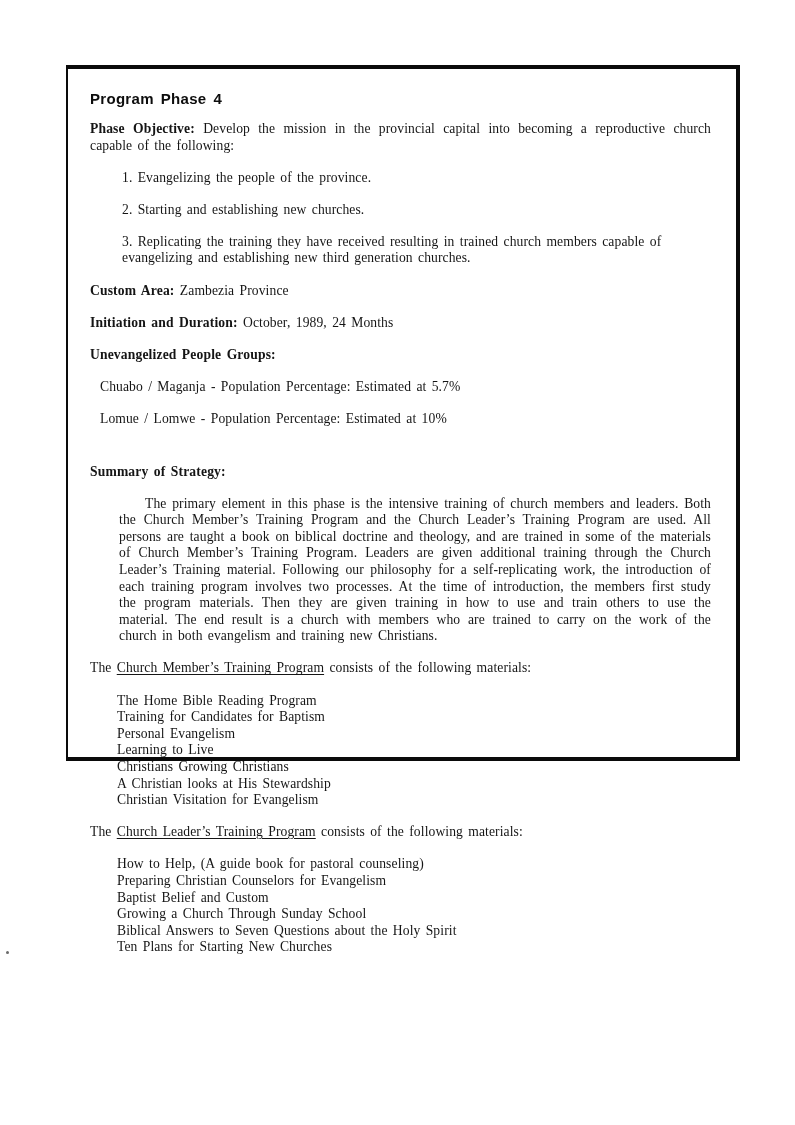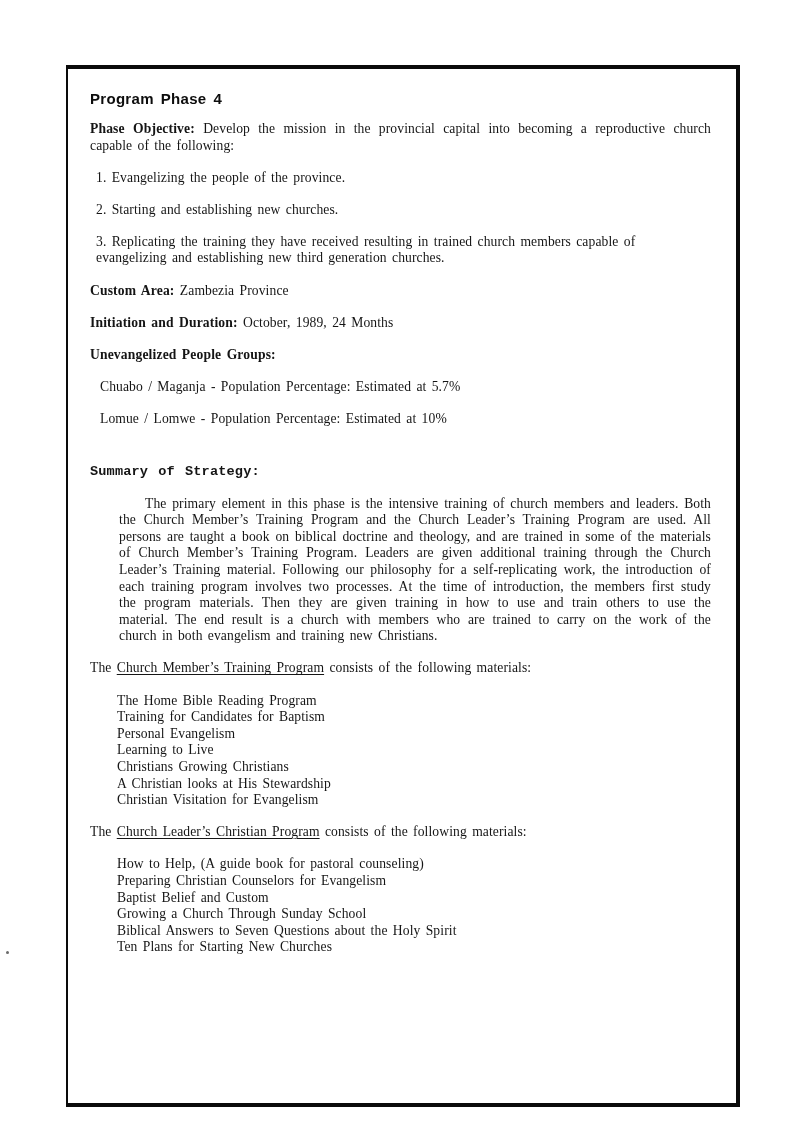--- a/index.html
+++ b/index.html
@@ -11,21 +11,21 @@
     width: 795px;
     height: 1125px;
     position: relative;
     overflow: hidden;
   }
   .sheet {
     position: absolute;
     left: 66px;
     top: 65px;
     width: 674px;
-    height: 1042px;
+    height: 696px;
     box-sizing: border-box;
     border: 3px solid #0a0a0a;
     border-top-width: 4px;
     border-right-width: 4px;
     border-bottom-width: 4px;
     border-left-width: 2px;
     padding: 21px 25px 0 22px;
     background: #ffffff;
   }
   .doc {
@@ -41,23 +41,23 @@
     font-size: 15px;
     font-weight: 700;
     color: #0d0d0d;
     letter-spacing: 0.3px;
     word-spacing: 2.5px;
     margin: 0 0 13px 0;
     line-height: 18px;
   }
   .para { margin: 0 0 15.5px 0; }
   .jtext { text-align: justify; }
-  .indent1 { margin-left: 6px; padding-right: 10px; }
+  .indent1 { margin-left: 32px; padding-right: 10px; }
   .indent2 { margin-left: 10px; }
-  .strategy-gap { margin-top: 36px; font-family: Liberation Mono, monospace; }
+  .strategy-gap { margin-top: 36px; }
   .summary-para { text-align: justify; text-indent: 26px; margin-left: 29px; }
   .mat-list { margin: 0 0 15.5px 27px; }
   .mat-item { line-height: 16.6px; }
   strong { font-weight: 700; letter-spacing: 0.15px; }
   .u { text-decoration: underline; text-underline-offset: 2px; }
   .artifact {
     position: absolute;
     background: #6a6a6a;
     border-radius: 50%;
   }
@@ -101,21 +101,21 @@
   <div class="mat-list">
     <div class="mat-item">The Home Bible Reading Program</div>
     <div class="mat-item">Training for Candidates for Baptism</div>
     <div class="mat-item">Personal Evangelism</div>
     <div class="mat-item">Learning to Live</div>
     <div class="mat-item">Christians Growing Christians</div>
     <div class="mat-item">A Christian looks at His Stewardship</div>
     <div class="mat-item">Christian Visitation for Evangelism</div>
   </div>
 
-  <p class="para"><span>The </span><span class="u">Church Leader’s Christian Program</span><span> consists of the following materials:</span></p>
+  <p class="para"><span>The </span><span class="u">Church Leader’s Training Program</span><span> consists of the following materials:</span></p>
 
   <div class="mat-list">
     <div class="mat-item">How to Help, (A guide book for pastoral counseling)</div>
     <div class="mat-item">Preparing Christian Counselors for Evangelism</div>
     <div class="mat-item">Baptist Belief and Custom</div>
     <div class="mat-item">Growing a Church Through Sunday School</div>
     <div class="mat-item">Biblical Answers to Seven Questions about the Holy Spirit</div>
     <div class="mat-item">Ten Plans for Starting New Churches</div>
   </div>
 

